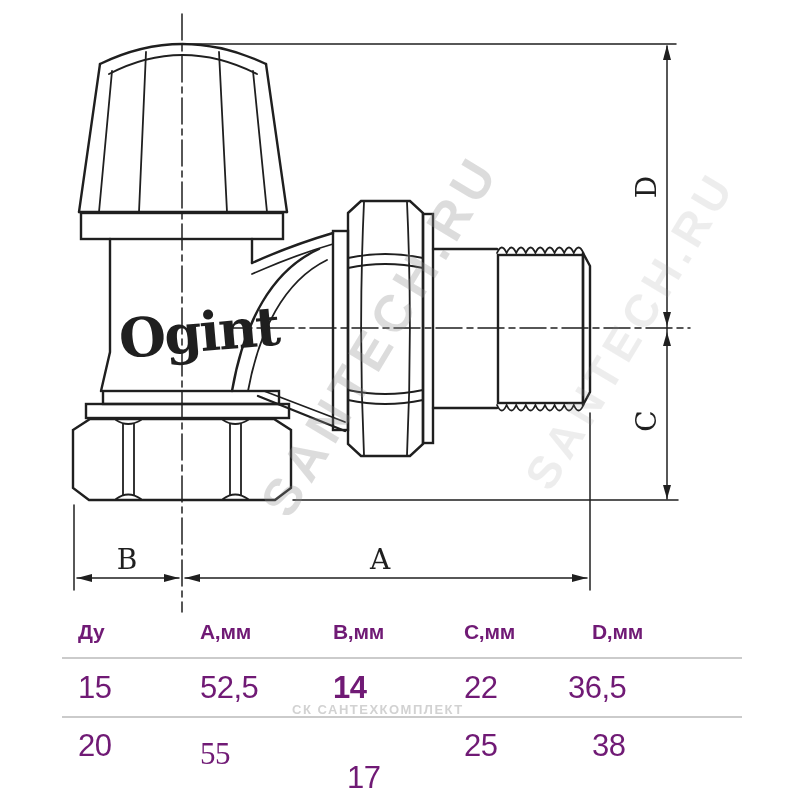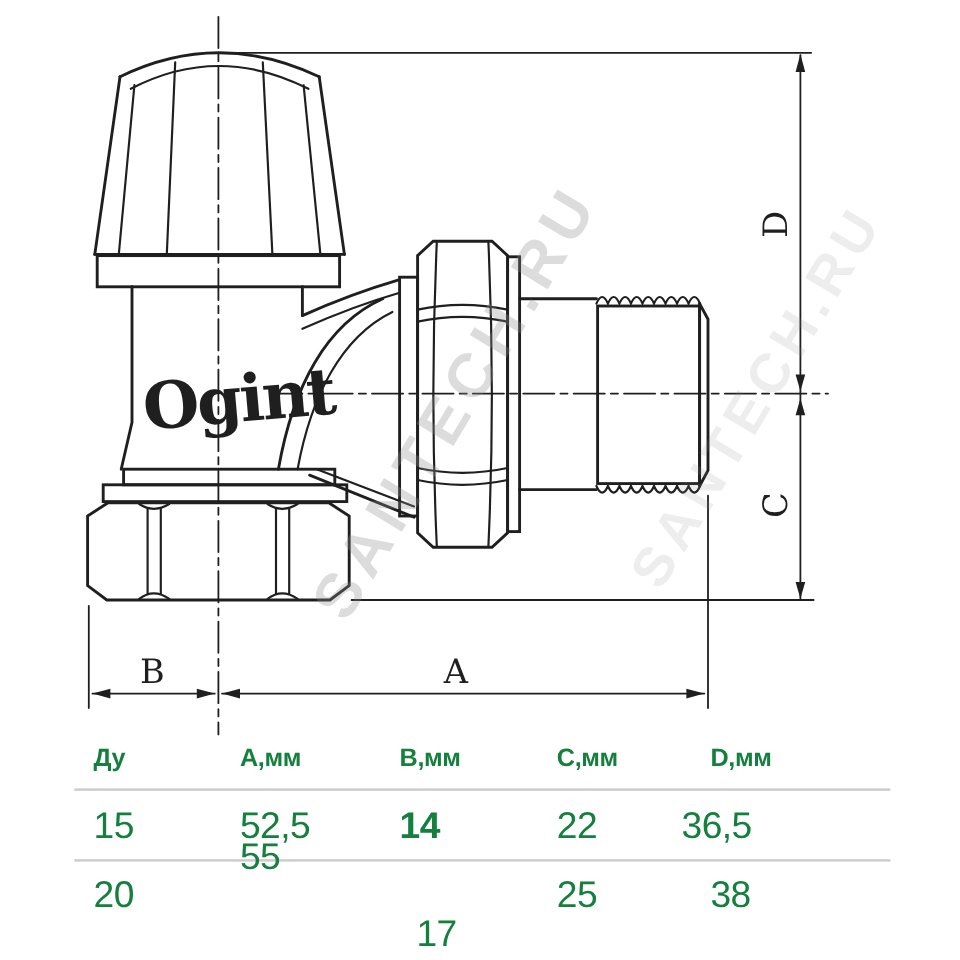--- a/index.html
+++ b/index.html
@@ -12,21 +12,21 @@
   svg .arrow{fill:#1f1f1f;stroke:none;}
   svg text{fill:#1f1f1f;stroke:none;}
   .dimlabel{font-family:"DejaVu Serif",serif;font-size:28px;}
   .logo{font-family:"DejaVu Serif",serif;font-weight:bold;}
   .wm{position:absolute;white-space:nowrap;font-weight:bold;pointer-events:none;}
   .wm1{left:380px;top:335px;font-size:52px;letter-spacing:7px;color:#8f8f8f;opacity:.30;
        transform:translate(-50%,-50%) rotate(-59deg);}
   .wm2{left:630px;top:330px;font-size:46px;letter-spacing:6px;color:#8f8f8f;opacity:.15;
        transform:translate(-50%,-50%) rotate(-59deg);}
   .wm3{left:292px;top:702px;font-size:13px;letter-spacing:1.5px;color:#d2d2d2;}
-  .tbl-cell{position:absolute;color:#15803d;}
+  .tbl-cell{position:absolute;color:#701a75;}
   .tbl-head{font-size:21px;font-weight:bold;letter-spacing:-0.3px;}
   .tbl-num{font-size:31px;letter-spacing:-0.5px;}
   .tbl-divider{position:absolute;left:62px;width:680px;height:2px;background:#cbcbcb;}
 </style>
 </head>
 <body>
 
 <div class="stage">
 
   <svg width="800" height="615" viewBox="0 0 800 615">
@@ -129,39 +129,40 @@
 
       <text class="dimlabel" x="127" y="569" text-anchor="middle">B</text>
       <text class="dimlabel" x="380" y="569" text-anchor="middle">A</text>
       <text class="dimlabel" transform="translate(656,187) rotate(-90)" text-anchor="middle">D</text>
       <text class="dimlabel" transform="translate(656,421) rotate(-90)" text-anchor="middle">C</text>
     </g>
   </svg>
 
   <div class="wm wm1">SANTECH.RU</div>
   <div class="wm wm2">SANTECH.RU</div>
+  <div class="wm wm3">СК САНТЕХКОМПЛЕКТ</div>
 
   <div>
 
     <span class="tbl-cell tbl-head" style="left:78px;top:620px;">Ду</span>
     <span class="tbl-cell tbl-head" style="left:200px;top:620px;">А,мм</span>
     <span class="tbl-cell tbl-head" style="left:333px;top:620px;text-align:right;">В,мм</span>
     <span class="tbl-cell tbl-head" style="left:464px;top:620px;text-align:center;">С,мм</span>
     <span class="tbl-cell tbl-head" style="left:592px;top:620px;">D,мм</span>
 
     <div class="tbl-divider" style="top:657px;"></div>
 
     <span class="tbl-cell tbl-num" style="left:78px;top:670px;">15</span>
     <span class="tbl-cell tbl-num" style="left:200px;top:670px;">52,5</span>
     <span class="tbl-cell tbl-num" style="left:333px;top:670px;font-weight:bold;">14</span>
     <span class="tbl-cell tbl-num" style="left:464px;top:670px;">22</span>
     <span class="tbl-cell tbl-num" style="left:568px;top:670px;">36,5</span>
 
     <div class="tbl-divider" style="top:716px;"></div>
 
     <span class="tbl-cell tbl-num" style="left:78px;top:728px;">20</span>
-    <span class="tbl-cell tbl-num" style="left:200px;top:696px;">55</span>
+    <span class="tbl-cell tbl-num" style="left:200px;top:736px;font-family:Liberation Serif, serif;">55</span>
     <span class="tbl-cell tbl-num" style="left:347px;top:728px;margin-top:32px;">17</span>
     <span class="tbl-cell tbl-num" style="left:464px;top:728px;">25</span>
     <span class="tbl-cell tbl-num" style="left:592px;top:728px;">38</span>
   </div>
 
 </div>
 
 </body></html>

